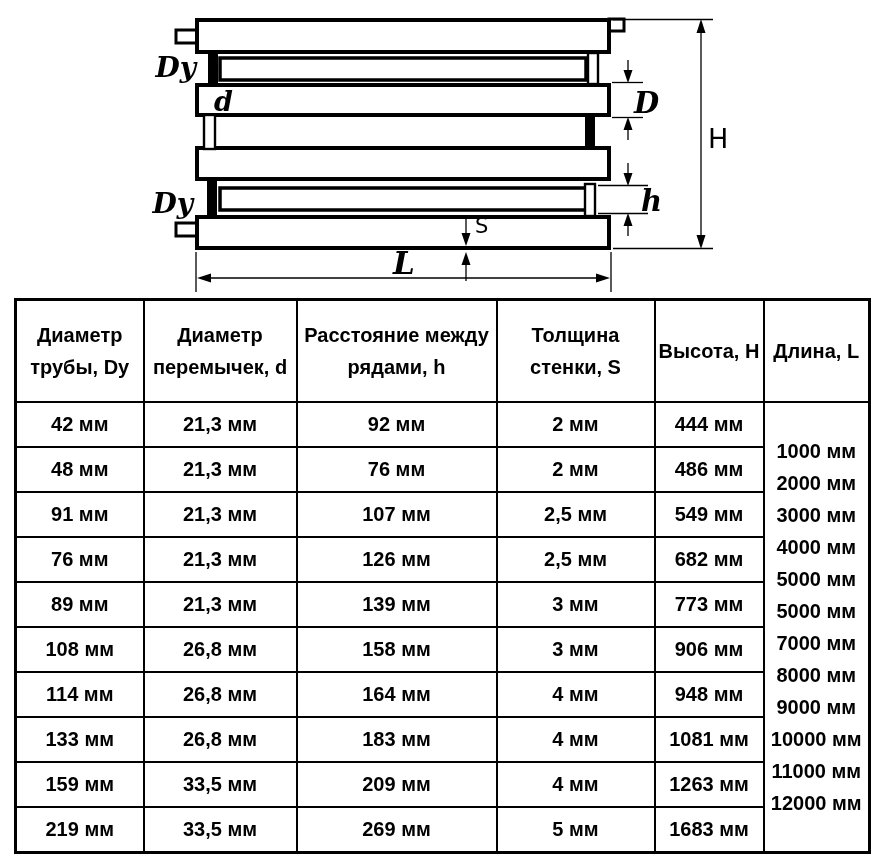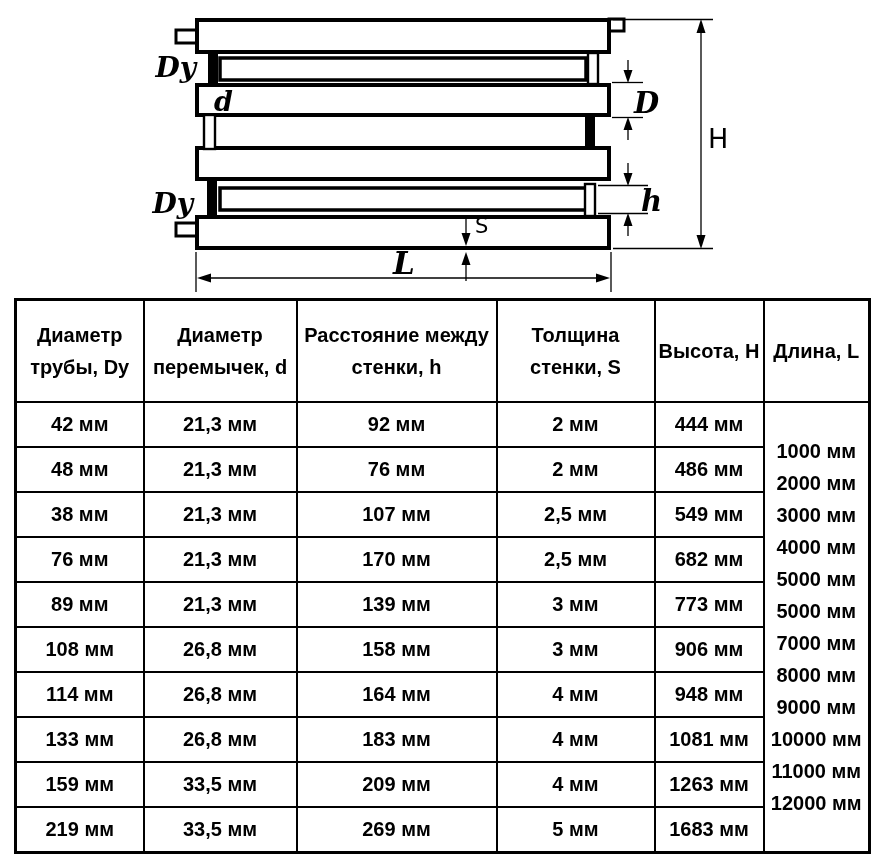--- a/index.html
+++ b/index.html
@@ -191,21 +191,21 @@
       <col style="width:109px">
       <col style="width:106px">
   </colgroup>
   <thead>
     <tr>
       <th>Диаметр
 трубы, Dy</th>
       <th>Диаметр
 перемычек, d</th>
       <th>Расстояние между
-стенки, h</th>
+рядами, h</th>
       <th>Толщина
 стенки, S</th>
       <th>Высота, H</th>
       <th>Длина, L</th>
     </tr>
   </thead>
   <tbody>
     <tr>
       <td>42 мм</td>
       <td>21,3 мм</td>
@@ -230,30 +230,30 @@
       </td>
     </tr>
     <tr>
       <td>48 мм</td>
       <td>21,3 мм</td>
       <td>76 мм</td>
       <td>2 мм</td>
       <td>486 мм</td>
     </tr>
     <tr>
-      <td>38 мм</td>
+      <td>91 мм</td>
       <td>21,3 мм</td>
       <td>107 мм</td>
       <td>2,5 мм</td>
       <td>549 мм</td>
     </tr>
     <tr>
       <td>76 мм</td>
       <td>21,3 мм</td>
-      <td>170 мм</td>
+      <td>126 мм</td>
       <td>2,5 мм</td>
       <td>682 мм</td>
     </tr>
     <tr>
       <td>89 мм</td>
       <td>21,3 мм</td>
       <td>139 мм</td>
       <td>3 мм</td>
       <td>773 мм</td>
     </tr>

